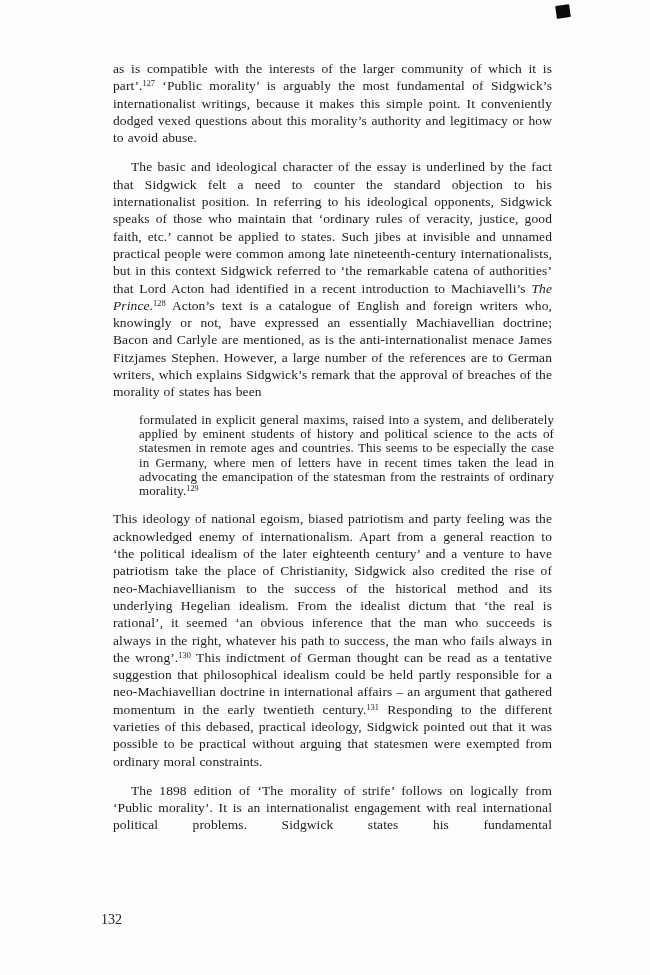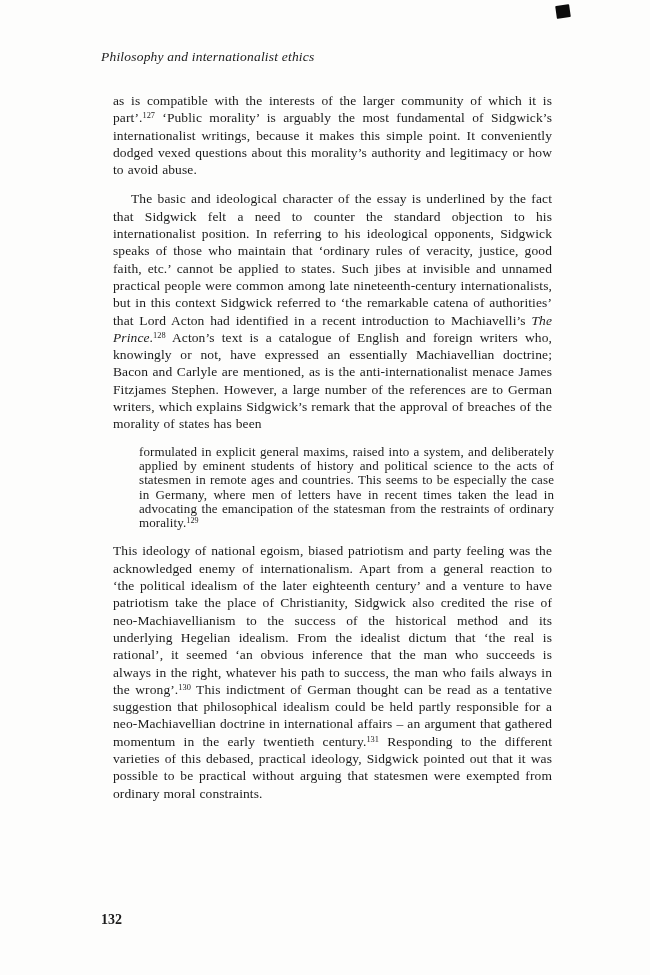--- a/index.html
+++ b/index.html
@@ -63,29 +63,29 @@
     position: relative;
     top: -0.5em;
     vertical-align: baseline;
     letter-spacing: 0;
   }
   .page-number {
     position: absolute;
     left: 101px;
     top: 912px;
     font-size: 14px;
-    font-weight: bold;
+    font-weight: normal;
   }
 </style>
 </head>
 <body>
 
 <div class="page">
   <div class="scan-mark"></div>
-  <div class="running-header">Philosophy and internationalist ethics</div>
   <div class="page-body">
       <p class="plain"><span class="run">as is compatible with the interests of the larger community of which it is part’.</span><span class="run sup">127</span><span class="run"> ‘Public morality’ is arguably the most fundamental of Sidgwick’s internationalist writings, because it makes this simple point. It conveniently dodged vexed questions about this morality’s authority and legitimacy or how to avoid abuse.</span></p>
       <p class="indent"><span class="run">The basic and ideological character of the essay is underlined by the fact that Sidgwick felt a need to counter the standard objection to his internationalist position. In referring to his ideological opponents, Sidgwick speaks of those who maintain that ‘ordinary rules of veracity, justice, good faith, etc.’ cannot be applied to states. Such jibes at invisible and unnamed practical people were common among late nineteenth-century internationalists, but in this context Sidgwick referred to ‘the remarkable catena of authorities’ that Lord Acton had identified in a recent introduction to Machiavelli’s </span><span class="run italic">The Prince</span><span class="run">.</span><span class="run sup">128</span><span class="run"> Acton’s text is a catalogue of English and foreign writers who, knowingly or not, have expressed an essentially Machiavellian doctrine; Bacon and Carlyle are mentioned, as is the anti-internationalist menace James Fitzjames Stephen. However, a large number of the references are to German writers, which explains Sidgwick’s remark that the approval of breaches of the morality of states has been</span></p>
       <p class="blockquote"><span class="run">formulated in explicit general maxims, raised into a system, and deliberately applied by eminent students of history and political science to the acts of statesmen in remote ages and countries. This seems to be especially the case in Germany, where men of letters have in recent times taken the lead in advocating the emancipation of the statesman from the restraints of ordinary morality.</span><span class="run sup">129</span></p>
       <p class="plain"><span class="run">This ideology of national egoism, biased patriotism and party feeling was the acknowledged enemy of internationalism. Apart from a general reaction to ‘the political idealism of the later eighteenth century’ and a venture to have patriotism take the place of Christianity, Sidgwick also credited the rise of neo-Machiavellianism to the success of the historical method and its underlying Hegelian idealism. From the idealist dictum that ‘the real is rational’, it seemed ‘an obvious inference that the man who succeeds is always in the right, whatever his path to success, the man who fails always in the wrong’.</span><span class="run sup">130</span><span class="run"> This indictment of German thought can be read as a tentative suggestion that philosophical idealism could be held partly responsible for a neo-Machiavellian doctrine in international affairs – an argument that gathered momentum in the early twentieth century.</span><span class="run sup">131</span><span class="run"> Responding to the different varieties of this debased, practical ideology, Sidgwick pointed out that it was possible to be practical without arguing that statesmen were exempted from ordinary moral constraints.</span></p>
+      <p class="indent justify-last"><span class="run">The 1898 edition of ‘The morality of strife’ follows on logically from ‘Public morality’. It is an internationalist engagement with real international political problems. Sidgwick states his fundamental</span></p>
     </div>
   <div class="page-number">132</div>
 </div>
 
 </body></html>

